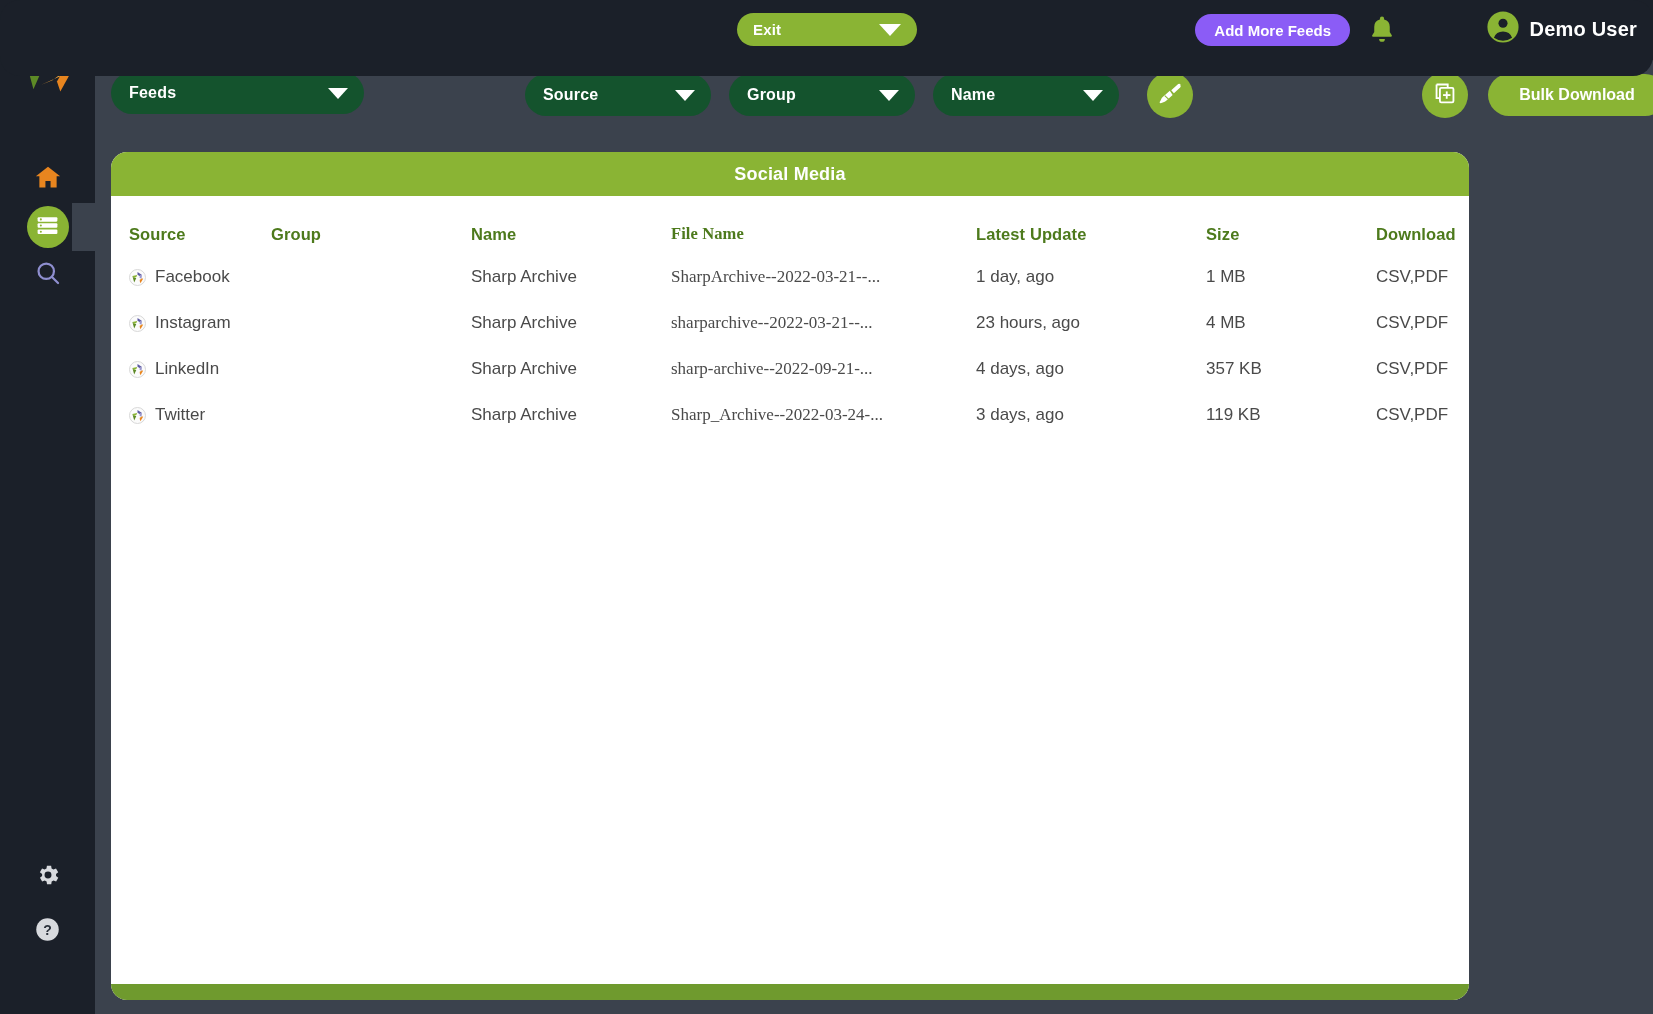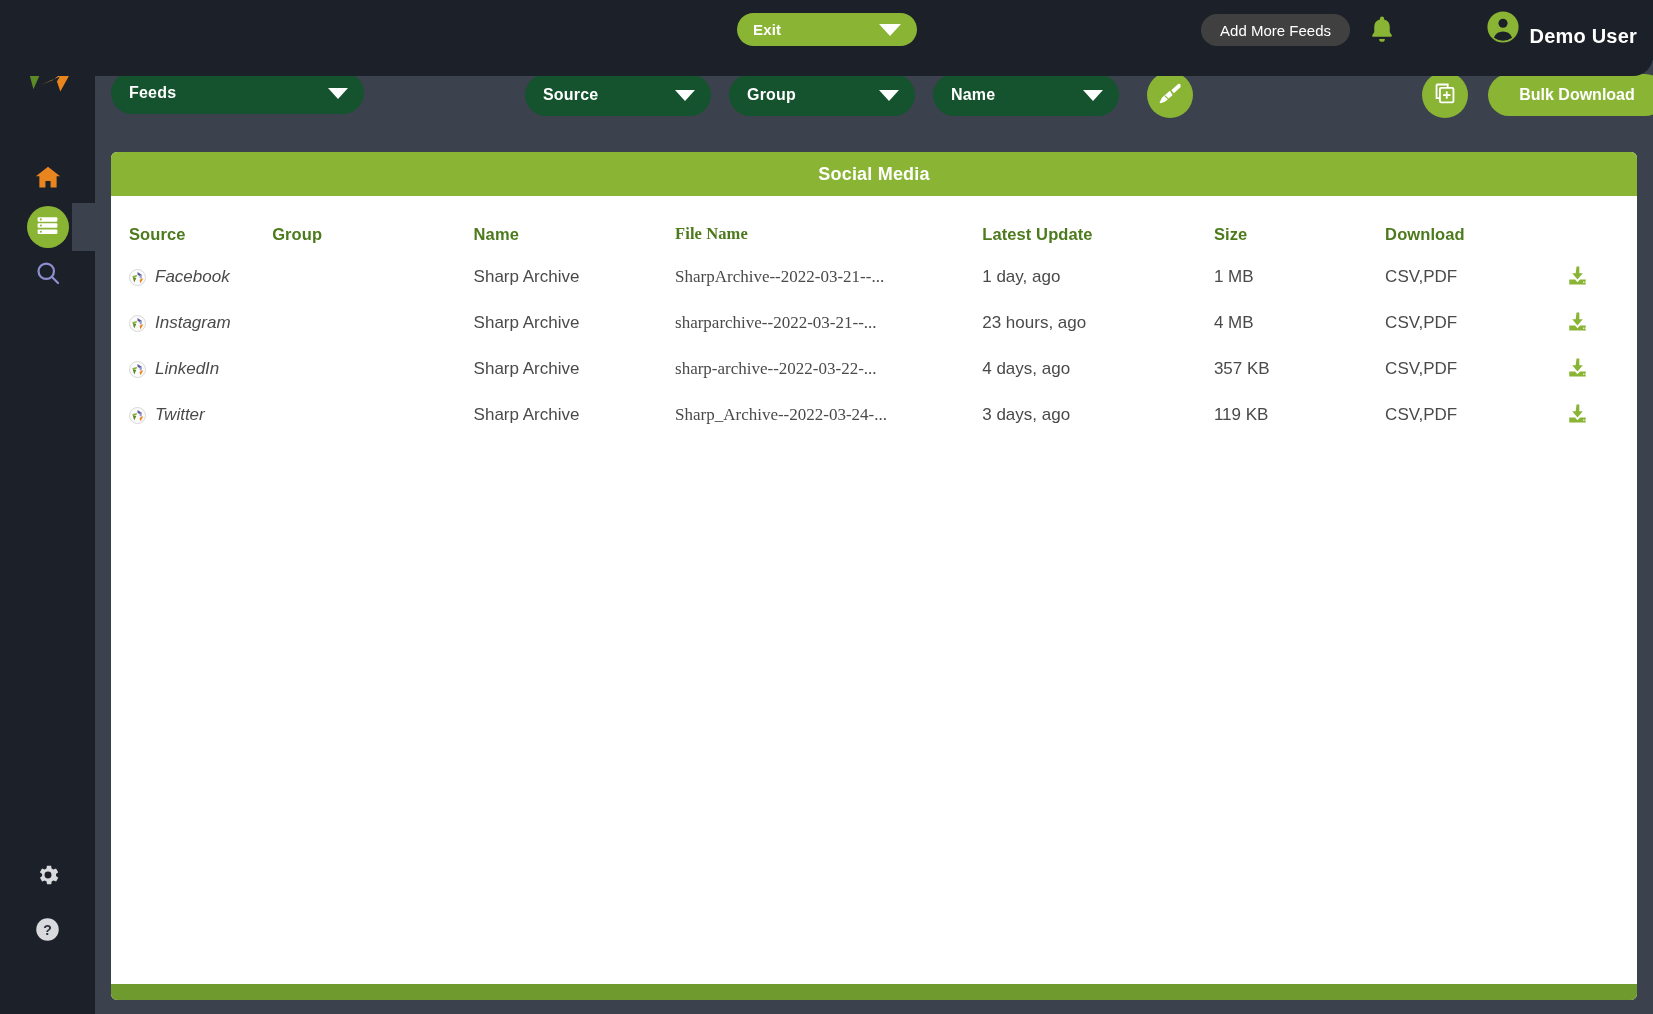--- a/index.html
+++ b/index.html
@@ -39,33 +39,33 @@
     border-top: 12px solid #ffffff;
     margin-left: auto;
   }
   .caret.sm {
     border-left-width: 10px; border-right-width: 10px; border-top-width: 11px;
   }
 
   .add-feeds-btn {
     position: absolute; right: 303px; top: 14px;
     height: 32px; padding: 0 19px;
-    background: #404040; border: none; border-radius: 16px;
-    color: #fff; font-size: 15px; font-weight: normal;
+    background: #8b5cf6; border: none; border-radius: 16px;
+    color: #fff; font-size: 15px; font-weight: bold;
     font-family: "Liberation Sans", sans-serif;
     display: flex; align-items: center; cursor: pointer;
     white-space: nowrap;
   }
   .bell-wrap {
     position: absolute; right: 256px; top: 13px;
     width: 30px; height: 34px; cursor: pointer;
   }
   .user-wrap {
     position: absolute; right: 16px; top: 10px;
-    display: flex; align-items: flex-end; gap: 10px; cursor: pointer;
+    display: flex; align-items: center; gap: 10px; cursor: pointer;
   }
   .user-name {
     color: #ffffff; font-size: 20px; font-weight: bold;
     letter-spacing: .2px;
   }
 
   
   .sidebar {
     position: absolute; left: 0; top: 0;
     width: 95px; height: 1014px;
@@ -159,23 +159,23 @@
     width: 178px; height: 42px;
     background: #8ab434; border: none; border-radius: 21px;
     color: #ffffff; font-size: 16px; font-weight: bold;
     font-family: "Liberation Sans", sans-serif;
     cursor: pointer; white-space: nowrap;
   }
 
   
   .card {
     position: absolute; left: 16px; top: 92px;
-    width: 1526px; height: 848px;
+    width: 1358px; height: 848px;
     background: #ffffff;
-    border-radius: 6px;
+    border-radius: 16px;
     overflow: hidden;
     display: flex; flex-direction: column;
   }
   .card-header {
     height: 44px; background: #8ab434;
     display: flex; align-items: center; justify-content: center;
     flex: 0 0 auto;
   }
   .card-title {
     color: #ffffff; font-size: 18px; font-weight: bold;
@@ -204,21 +204,21 @@
   }
   .col-source { width: 160px; padding-left: 18px !important; }
   .col-group  { width: 200px; }
   .col-name   { width: 200px; }
   .col-file   { width: 305px; font-family: Liberation Serif, serif; }
   .col-upd    { width: 230px; }
   .col-size   { width: 170px; }
   .col-dl     { width: 180px; }
   .col-act    { width: 70px; }
 
-  .src-cell { display: flex; align-items: center; gap: 9px; font-style: italic; }
+  .src-cell { display: flex; align-items: center; gap: 9px; }
   .src-icon {
     width: 17px; height: 17px; flex: 0 0 auto;
     border-radius: 50%; background: #fbfbfb;
     border: 1px solid #d8d8d8;
     display: flex; align-items: center; justify-content: center;
   }
   .dl-btn {
     background: none; border: none; cursor: pointer;
     padding: 0; display: flex; align-items: center;
   }
@@ -479,21 +479,21 @@
                       <path d="M28 84 L16 40 L28 53 L42 53 Z" fill="#5d8a26"></path>
                       <path d="M88 56 L70 88 L64 72 L72 60 Z" fill="#e8851f"></path>
                       <path d="M40 78 L88 56 L72 60 L58 70 Z" fill="#f0a43a"></path>
                     </svg>
                   </span>
                   <span>LinkedIn</span>
                 </span>
               </td>
               <td class="col-group"></td>
               <td class="col-name">Sharp Archive</td>
-              <td class="col-file">sharp-archive--2022-03-22-...</td>
+              <td class="col-file">sharp-archive--2022-09-21-...</td>
               <td class="col-upd">4 days, ago</td>
               <td class="col-size">357 KB</td>
               <td class="col-dl">CSV,PDF</td>
               <td class="col-act">
                 <button class="dl-btn">
                   <span><svg width="23" height="23" viewBox="0 0 24 24" fill="#8ab434">
                       <path d="M11 2.6h2.9v7.1h3.6L12 16.1 6.5 9.7h3.6z"></path>
                       <path d="M3.4 16.1h6l2.6 3 2.6-3h6v5.3H3.4z"></path>
                       <rect x="17.8" y="18.4" width="1.2" height="1.2" fill="#ffffff"></rect>
                       <rect x="19.6" y="18.4" width="1.2" height="1.2" fill="#ffffff"></rect>

